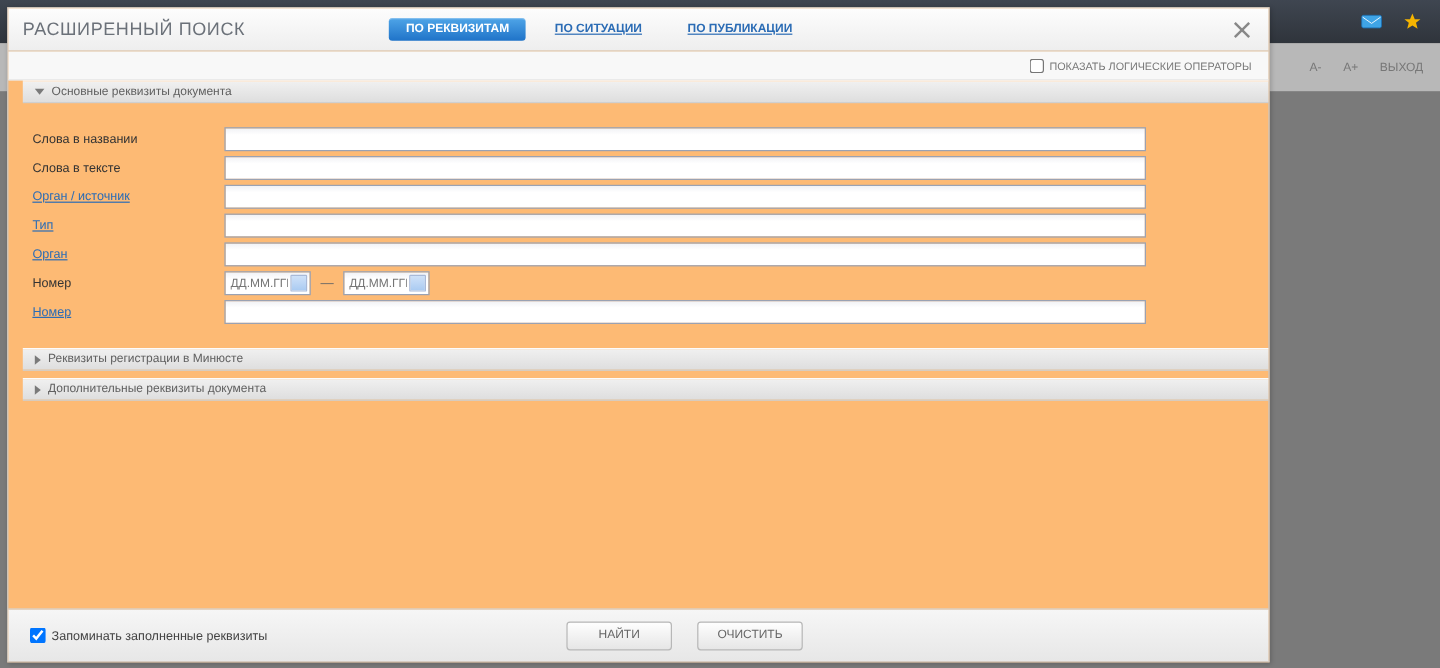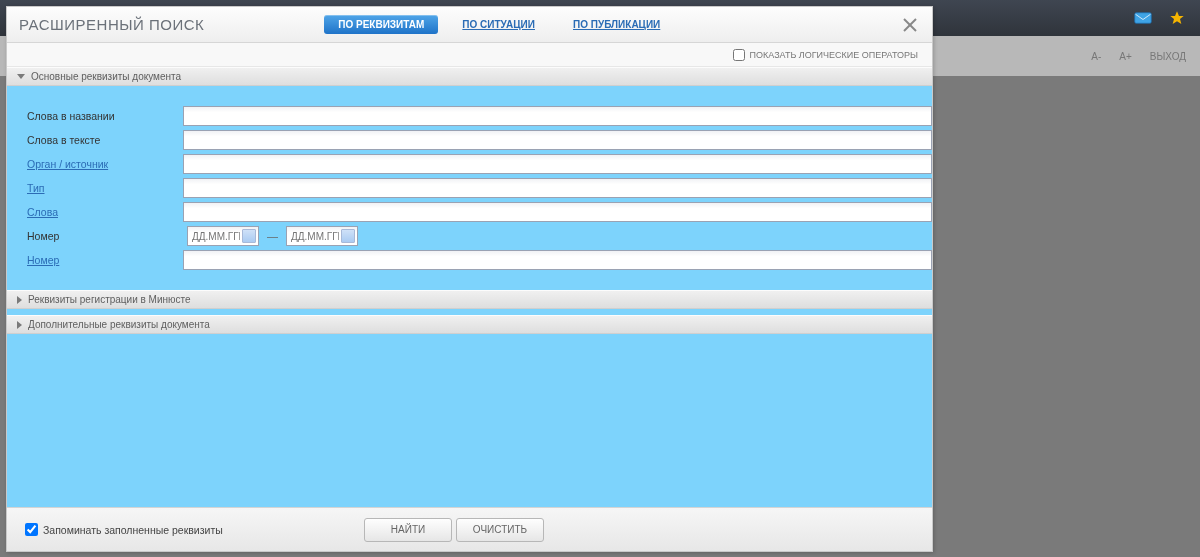--- a/index.html
+++ b/index.html
@@ -37,23 +37,23 @@
     gap: 18px;
     padding-right: 14px;
     color: #666;
     font-size: 10px;
   }
   .app-bar-sub .link { color: #777; cursor: pointer; }
   
   .modal {
     position: absolute;
     top: 6px; left: 6px;
-    width: 927px;
+    width: 1052px;
     height: 546px;
-    background: #7dd3fc;
+    background: #fdba74;
     border: 1px solid #c9c9c9;
     box-shadow: 1px 1px 4px rgba(0,0,0,.2);
     display: flex;
     flex-direction: column;
   }
   .modal-header {
     height: 36px;
     border-bottom: 1px solid #d6d6d6;
     background: linear-gradient(to bottom, #fdfdfd, #eeeeee);
     display: flex;
@@ -115,20 +115,21 @@
     background: linear-gradient(to bottom, #f0f0f0, #dedede);
     border-top: 1px solid #fcfcfc;
     border-bottom: 1px solid #cfcfcf;
     padding: 3px 10px;
     font-size: 10px;
     color: #606060;
     cursor: pointer;
     display: flex;
     align-items: center;
     gap: 6px;
+    margin-left: 12px;
   }
   .section-header .tri {
     display:inline-block;
     width: 0; height: 0;
   }
   .tri.open { border-left:4px solid transparent; border-right:4px solid transparent; border-top:5px solid #7a7a7a; }
   .tri.closed { border-top:4px solid transparent; border-bottom:4px solid transparent; border-left:5px solid #7a7a7a; }
   .form-area {
     padding: 18px 0;
   }
@@ -196,21 +197,21 @@
     background: linear-gradient(to bottom, #f6f6f6, #e7e7e7);
     border-top: 1px solid #d4d4d4;
     display: flex;
     align-items: center;
     padding: 0 18px;
   }
   .remember { display:flex; align-items:center; gap:5px; font-size:10.5px; color:#444;justify-content:space-between; }
   .remember input { width:13px; height:13px; }
   .footer-buttons {
     display:flex;
-    gap:4px;
+    gap:21px;
     margin-left: auto;
     margin-right: 370px;
   }
   .btn {
     min-width: 88px;
     height: 24px;
     border: 1px solid #b7b7b7;
     background: linear-gradient(to bottom, #fefefe, #e6e6e6);
     border-radius: 3px;
     font-size: 10px;
@@ -278,21 +279,21 @@
     </div>
     <div class="form-row">
       <div class="form-label link">Орган / источник</div>
       <input class="txt-input" type="text" style="">
     </div>
     <div class="form-row">
       <div class="form-label link">Тип</div>
       <input class="txt-input" type="text" style="">
     </div>
     <div class="form-row">
-      <div class="form-label link">Слова</div>
+      <div class="form-label link">Орган</div>
       <input class="txt-input" type="text" style="">
     </div>
     <div class="form-row">
       <div class="form-label">Номер</div>
       <div class="date-pair">
         <div class="date-input">
           <input type="text" placeholder="ДД.ММ.ГГГГ" style="">
           <span class="cal-ico"></span>
         </div>
         <span class="date-sep">—</span>

